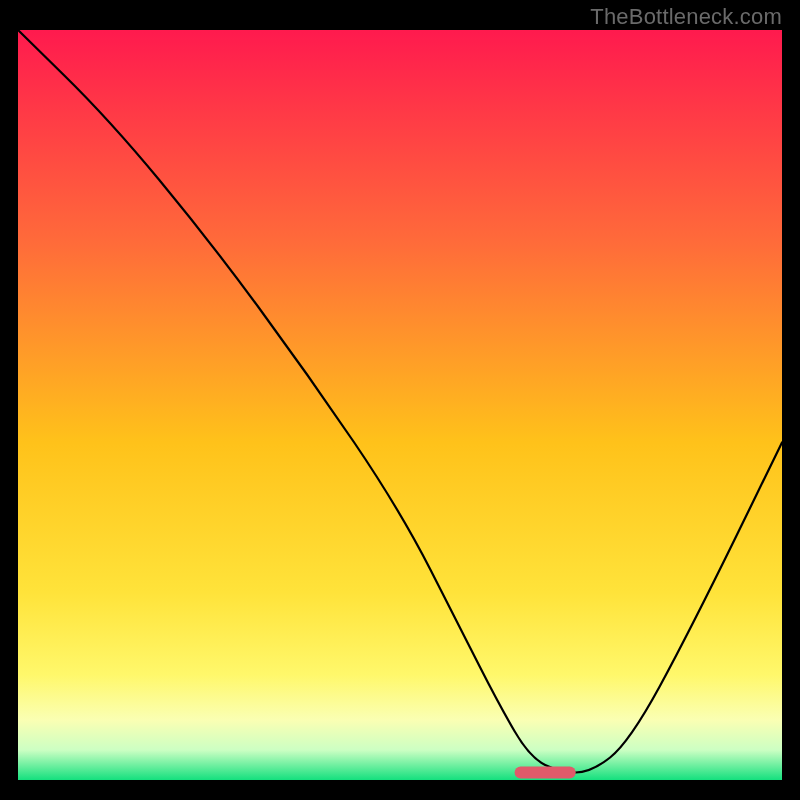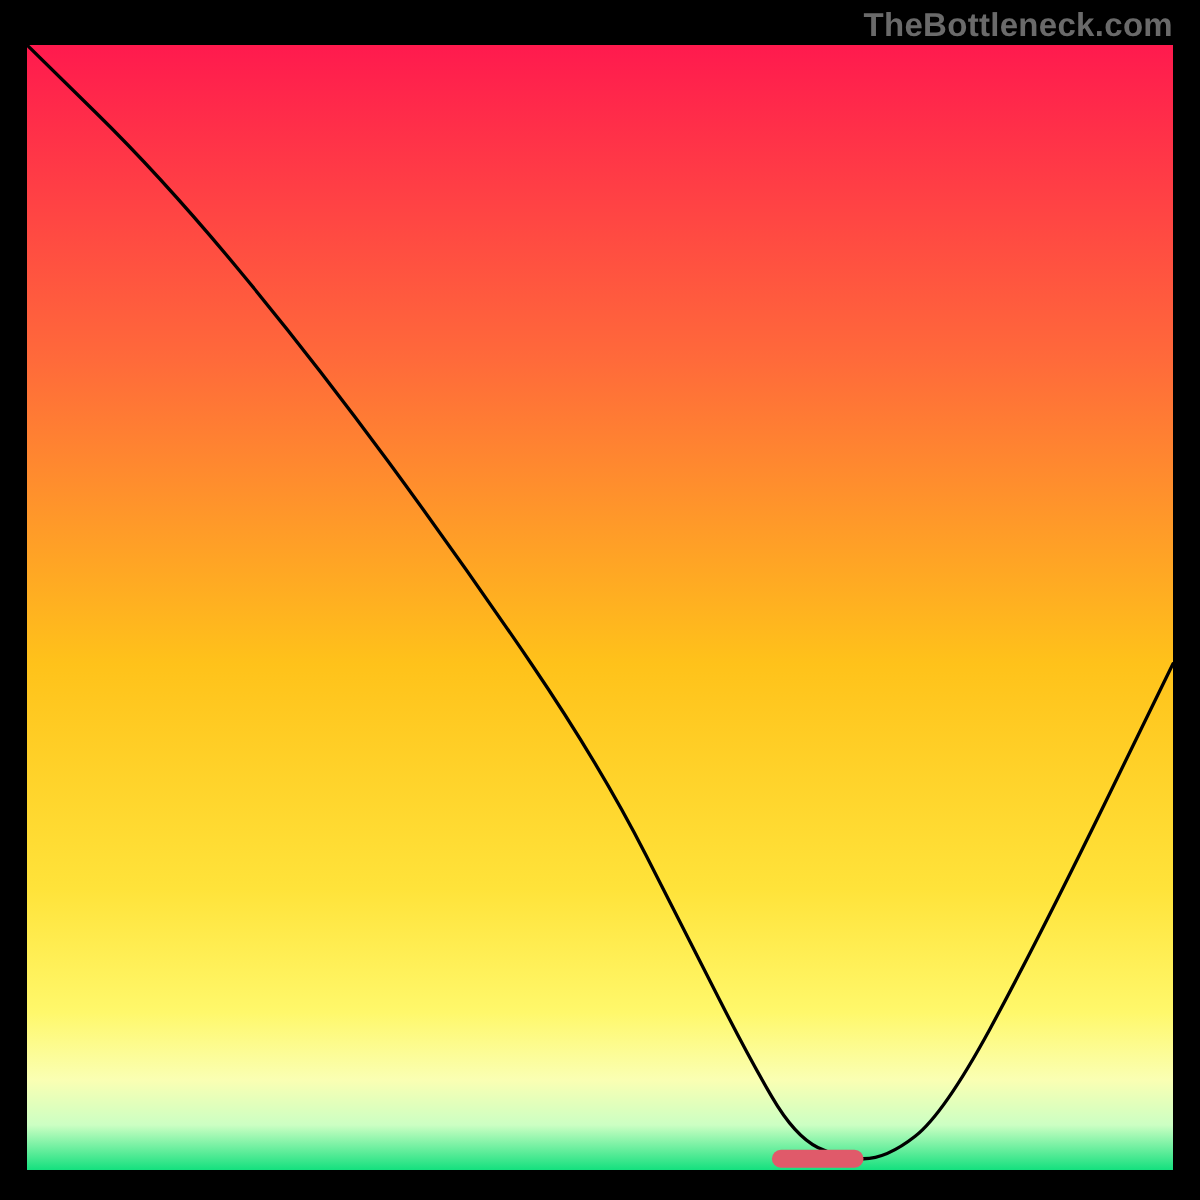--- a/index.html
+++ b/index.html
@@ -16,21 +16,21 @@
     width: 800px;
     height: 800px;
     background: #000;
   }
   .watermark {
     position: absolute;
     top: 4px;
     right: 18px;
     color: #6a6a6a;
     font-size: 22px;
-    font-weight: 700;
+    font-weight: 400;
     letter-spacing: 0.2px;
     z-index: 10;
   }
   .plot {
     position: absolute;
     left: 18px;
     top: 30px;
     width: 764px;
     height: 750px;
     background: #000;

